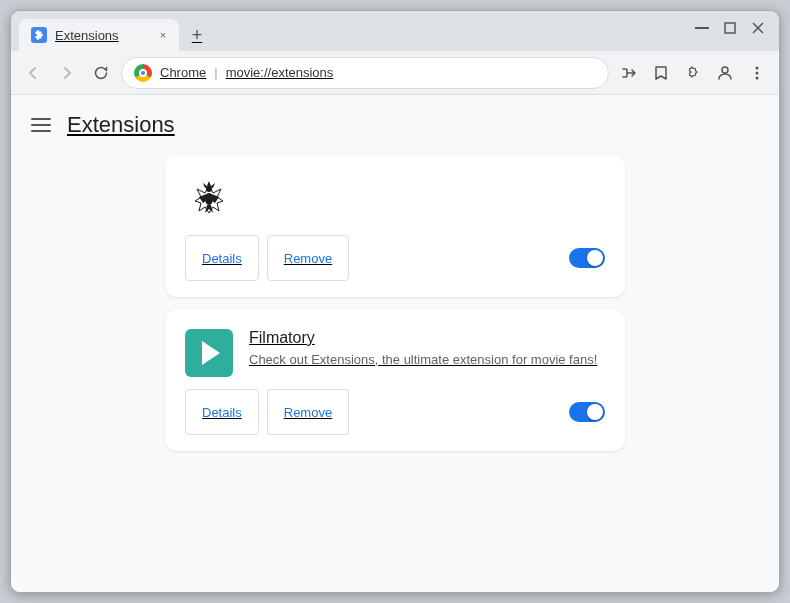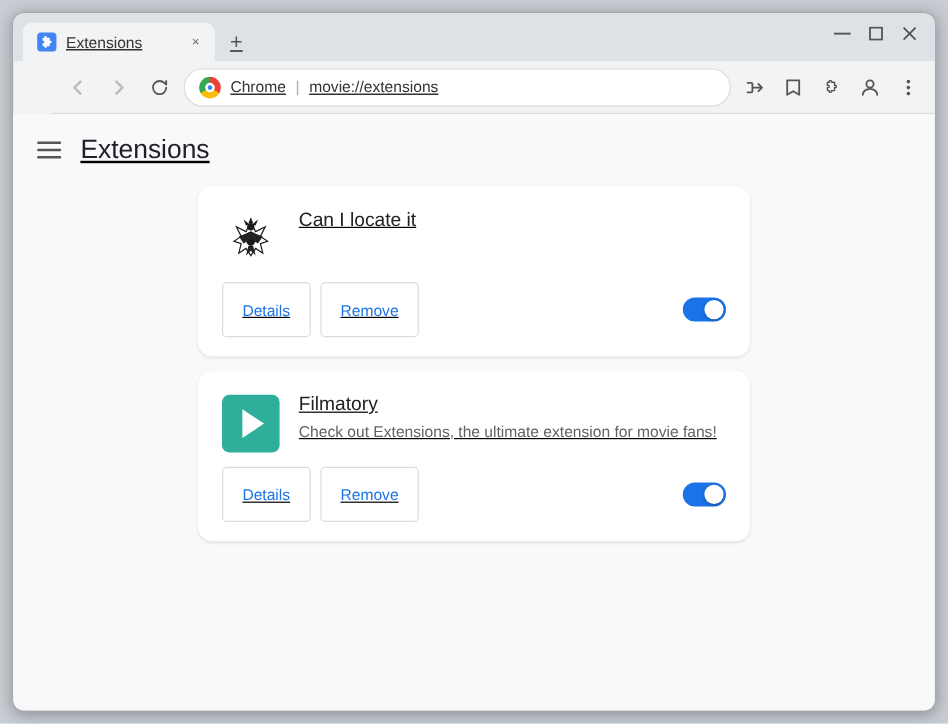--- a/index.html
+++ b/index.html
@@ -110,21 +110,20 @@
     }
     
     .toolbar {
       background: #f1f3f4;
       height: 44px;
       display: flex;
       align-items: center;
       padding: 0 8px;
       gap: 6px;
       border-bottom: 1px solid #ddd;
-      margin-left: 32px;
     }
     .nav-btn {
       width: 28px;
       height: 28px;
       border-radius: 50%;
       display: flex;
       align-items: center;
       justify-content: center;
       cursor: pointer;
       color: #555;
@@ -480,21 +479,20 @@
               <path d="M0,-6 L10,-2 L6,4 L0,0Z" fill="#222"></path>
 
               <path d="M-2,-13 L0,-18 L2,-13" fill="#1a1a1a"></path>
               <path d="M-4,-11 L-6,-16 L-1,-12" fill="#1a1a1a"></path>
               <path d="M4,-11 L6,-16 L1,-12" fill="#1a1a1a"></path>
 
               <path d="M-2,6 L-4,14 L0,10 L4,14 L2,6Z" fill="#222"></path>
             </g>
           </svg>
           <div class="ext-info">
-            <div class="ext-name">Can I locate it</div>
           </div>
         </div>
         <div class="ext-card-bottom">
           <div class="ext-actions">
             <button class="ext-btn">Details</button>
             <button class="ext-btn">Remove</button>
           </div>
           <div class="toggle on">
             <div class="toggle-knob"></div>
           </div>

